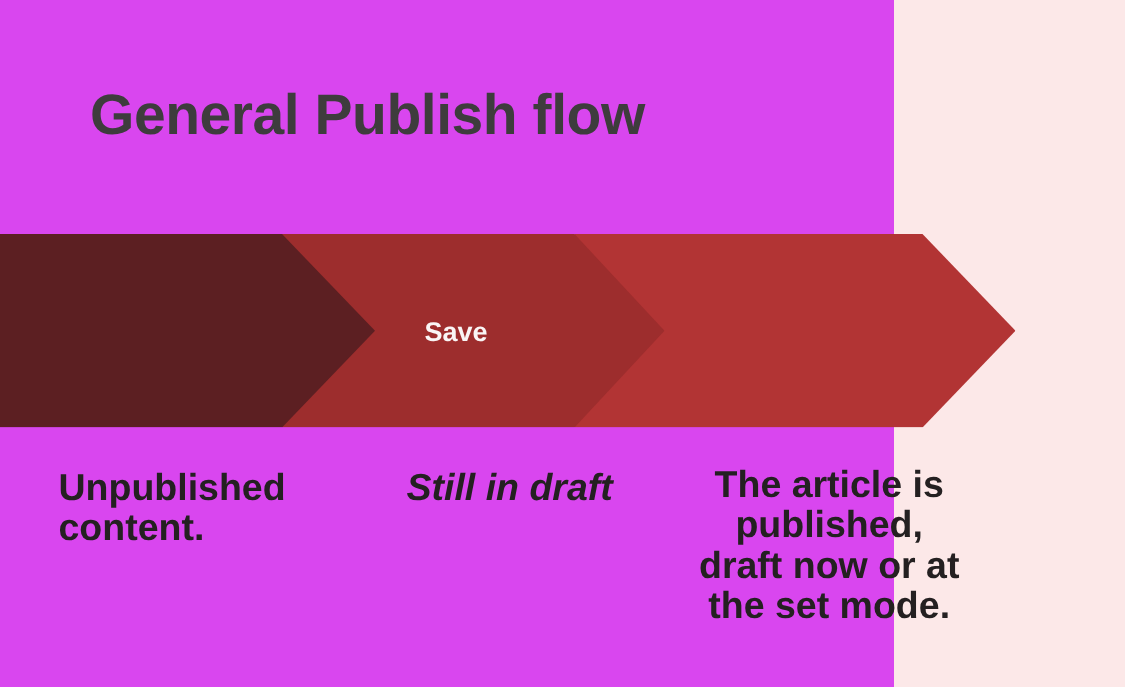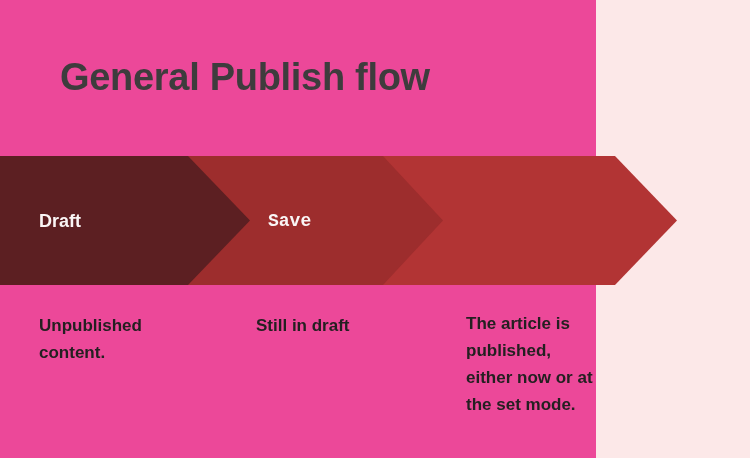--- a/index.html
+++ b/index.html
@@ -8,21 +8,21 @@
     width: 750px;
     height: 458px;
     font-family: "Liberation Sans", sans-serif;
     background: #fce8e8;
     overflow: hidden;
   }
   .slide {
     position: relative;
     width: 596px;
     height: 458px;
-    background: #ec4899;
+    background: #d946ef;
   }
   .slide-title {
     position: absolute;
     left: 60px;
     top: 56px;
     font-size: 38px;
     font-weight: 700;
     letter-spacing: -0.3px;
     color: #3e3c3d;
     white-space: nowrap;
@@ -62,66 +62,63 @@
     flex-direction: column;
     justify-content: center;
     z-index: 4;
     color: #faf5f5;
     font-size: 18px;
     font-weight: 700;
     line-height: 26px;
     white-space: nowrap;
   }
   .chev-label-1 { left: 39px; }
-  .chev-label-2 { left: 268px; font-family: Liberation Mono, monospace; }
+  .chev-label-2 { left: 283px; }
   .chev-label-3 { left: 462px; }
   .step-desc {
     position: absolute;
     top: 312px;
     color: #242021;
-    font-size: 17px;
+    font-size: 25px;
     font-weight: 700;
     line-height: 27px;
     white-space: nowrap;
   }
   .step-desc-1 { left: 39px; }
-  .step-desc-2 { left: 256px; }
-  .step-desc-3 { left: 466px; top: 310px; }
+  .step-desc-2 { left: 271px; font-style: italic; }
+  .step-desc-3 { left: 466px; top: 310px; text-align: center; }
 </style>
 </head>
 <body>
 
 <div class="slide">
 
   <div class="slide-title">General Publish flow</div>
 
   <div class="chev chev-1"></div>
   <div class="chev chev-2"></div>
   <div class="chev chev-3"></div>
 
-  <div class="chev-label chev-label-1">
-    <div>Draft</div>
-  </div>
 
   <div class="chev-label chev-label-2">
     <div>Save</div>
   </div>
 
   <div class="chev-label chev-label-3">
   </div>
 
   <div class="step-desc step-desc-1">
     <div>Unpublished</div>
     <div>content.</div>
   </div>
 
   <div class="step-desc step-desc-2">
     <div>Still in draft</div>
   </div>
 
   <div class="step-desc step-desc-3">
     <div>The article is</div>
     <div>published,</div>
-    <div>either now or at</div>
+    <div>draft now or at</div>
     <div>the set mode.</div>
   </div>
 
 </div>
 
 </body></html>

